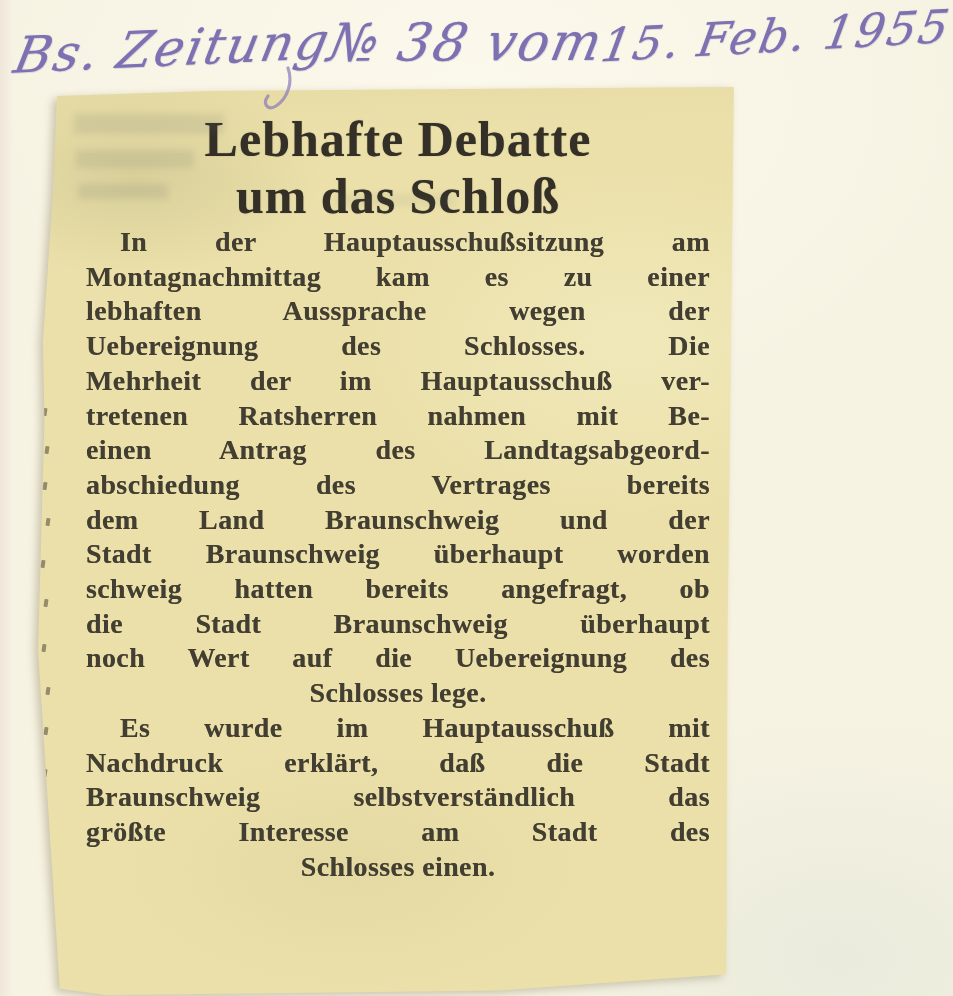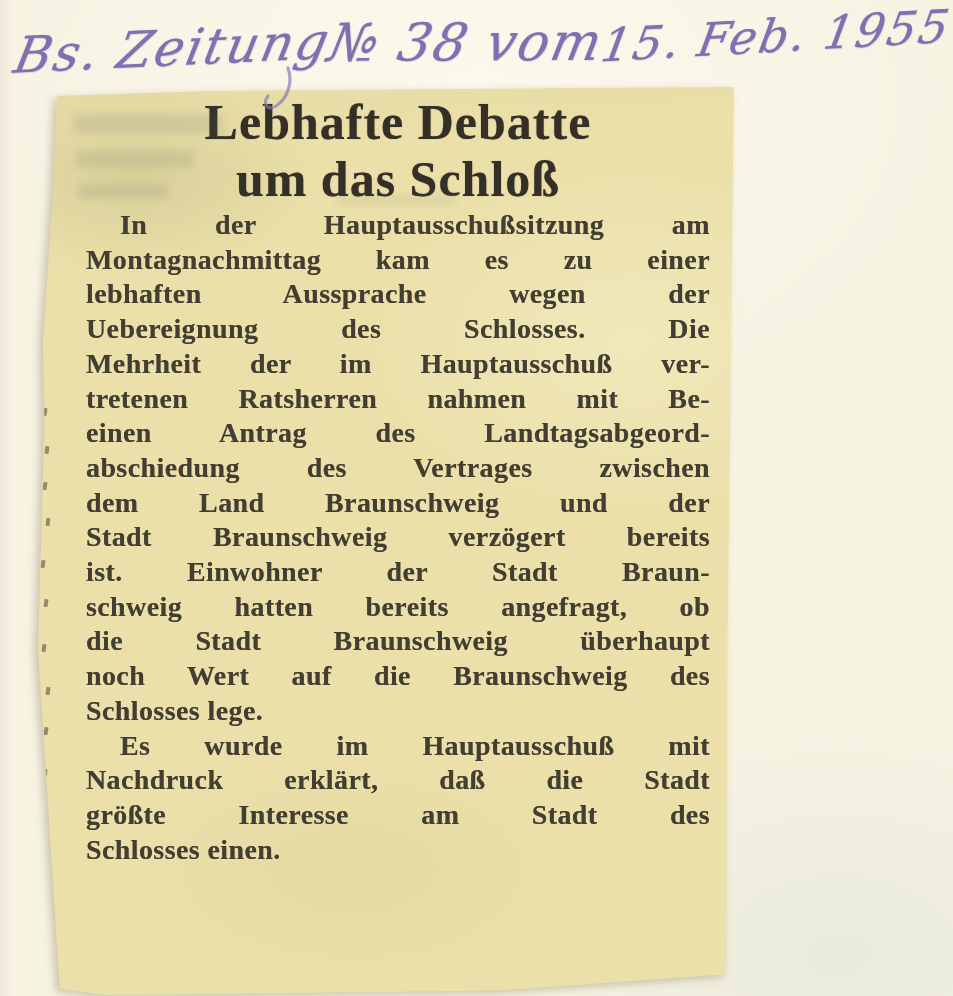--- a/index.html
+++ b/index.html
@@ -63,40 +63,40 @@
   #ghost1 { left: 38px;  top: 28px;  width: 150px; height: 20px; }
   #ghost2 { left: 40px;  top: 64px;  width: 118px; height: 18px; }
   #ghost3 { left: 42px;  top: 98px;  width: 90px;  height: 15px; }
   #ghost4 { left: 300px; top: 108px; width: 120px; height: 12px; background: rgba(92,100,96,.08); }
 
   
   .edge-speck { position: absolute; width: 4px; height: 8px; background: #4a4538; opacity: .55; border-radius: 1px; transform: rotate(8deg); }
 
   
   #headline {
-    margin: 8px 26px 0 50px;
+    margin: 25px 26px 0 50px;
     text-align: center;
     font-weight: bold;
     font-size: 50px;
     line-height: 57px;
     color: var(--headline-ink, #343027);
     letter-spacing: 1px;
     text-shadow: 0 0 1px rgba(52,48,39,.5);
   }
 
   
   #body-copy {
     margin: 0 26px 0 50px;
     font-weight: bold;
     font-size: 28px;
     line-height: 34.7px;
     letter-spacing: .4px;
     text-shadow: 0 0 .6px rgba(67,62,50,.6);
   }
-  .body-line { width: 100%; text-align: left; }
+  .body-line { width: 100%; text-align: center; }
   .body-line.j { text-align: justify; text-align-last: justify; }
   .body-line.ind { text-indent: 34px; }
 </style>
 </head>
 <body>
 
 <div id="backing"></div>
 
 <div id="annotation">
   <span>Bs. Zeitung</span>
@@ -123,32 +123,32 @@
 
     <div id="body-copy">
         <div>
           <div class="body-line j ind">In der Hauptausschußsitzung am</div>
           <div class="body-line j">Montagnachmittag kam es zu einer</div>
           <div class="body-line j">lebhaften Aussprache wegen der</div>
           <div class="body-line j">Uebereignung des Schlosses. Die</div>
           <div class="body-line j">Mehrheit der im Hauptausschuß ver-</div>
           <div class="body-line j">tretenen Ratsherren nahmen mit Be-</div>
           <div class="body-line j">einen Antrag des Landtagsabgeord-</div>
-          <div class="body-line j">abschiedung des Vertrages zwischen</div>
+          <div class="body-line j">abschiedung des Vertrages bereits</div>
           <div class="body-line j">dem Land Braunschweig und der</div>
-          <div class="body-line j">Stadt Braunschweig verzögert bereits</div>
-          <div class="body-line j">ist. Einwohner der Stadt Braun-</div>
+          <div class="body-line j">Stadt Braunschweig überhaupt worden</div>
           <div class="body-line j">schweig hatten bereits angefragt, ob</div>
           <div class="body-line j">die Stadt Braunschweig überhaupt</div>
-          <div class="body-line j">noch Wert auf die Braunschweig des</div>
+          <div class="body-line j">noch Wert auf die Uebereignung des</div>
           <div class="body-line">Schlosses lege.</div>
         </div>
         <div>
           <div class="body-line j ind">Es wurde im Hauptausschuß mit</div>
           <div class="body-line j">Nachdruck erklärt, daß die Stadt</div>
+          <div class="body-line j">Braunschweig selbstverständlich das</div>
           <div class="body-line j">größte Interesse am Stadt des</div>
           <div class="body-line">Schlosses einen.</div>
         </div>
       </div>
 
   <div class="edge-speck" style="left: 7px; top: 322px;"></div>
       <div class="edge-speck" style="left: 9px; top: 360px;"></div>
       <div class="edge-speck" style="left: 7px; top: 396px;"></div>
       <div class="edge-speck" style="left: 10px; top: 432px;"></div>
       <div class="edge-speck" style="left: 5px; top: 474px;"></div>

